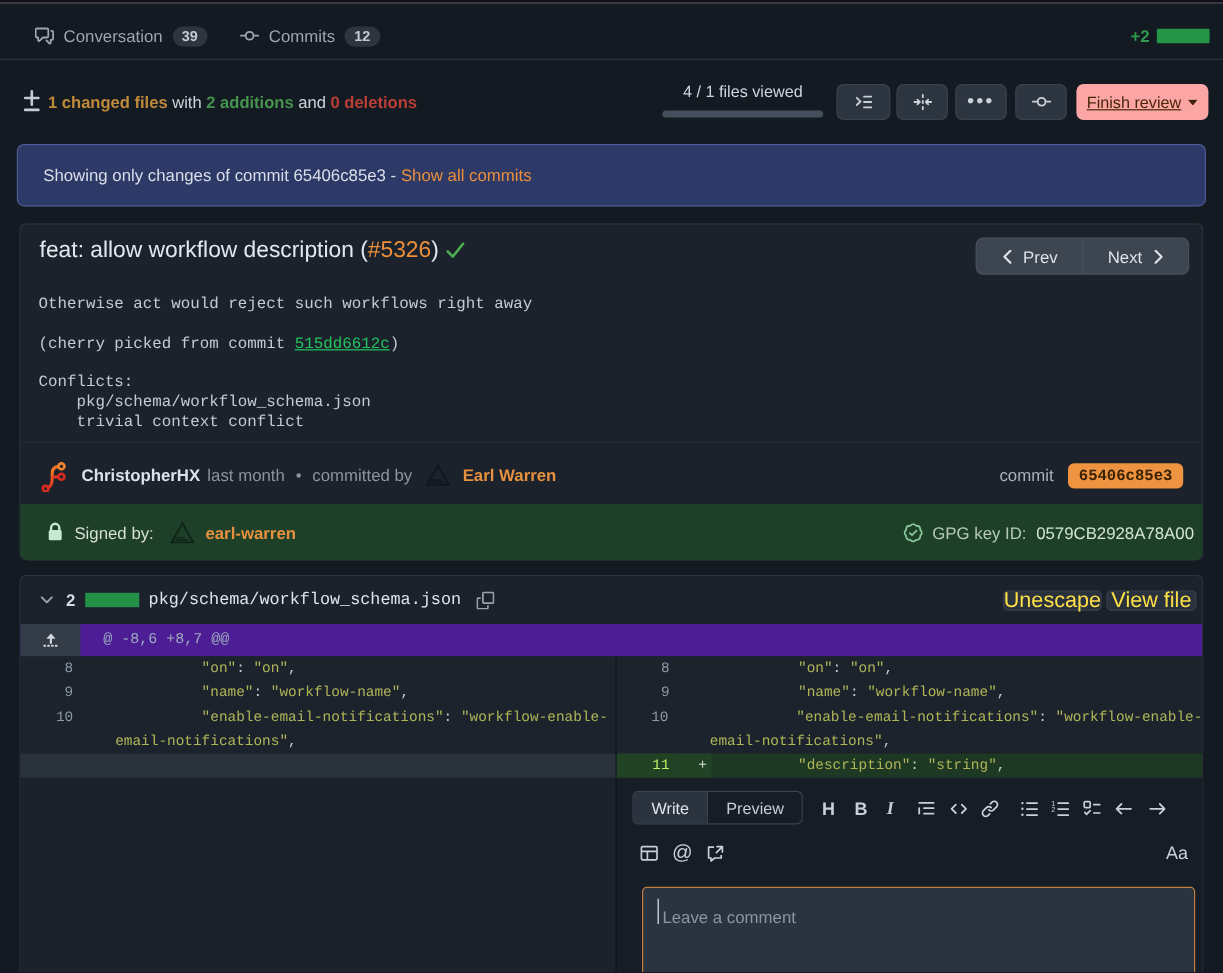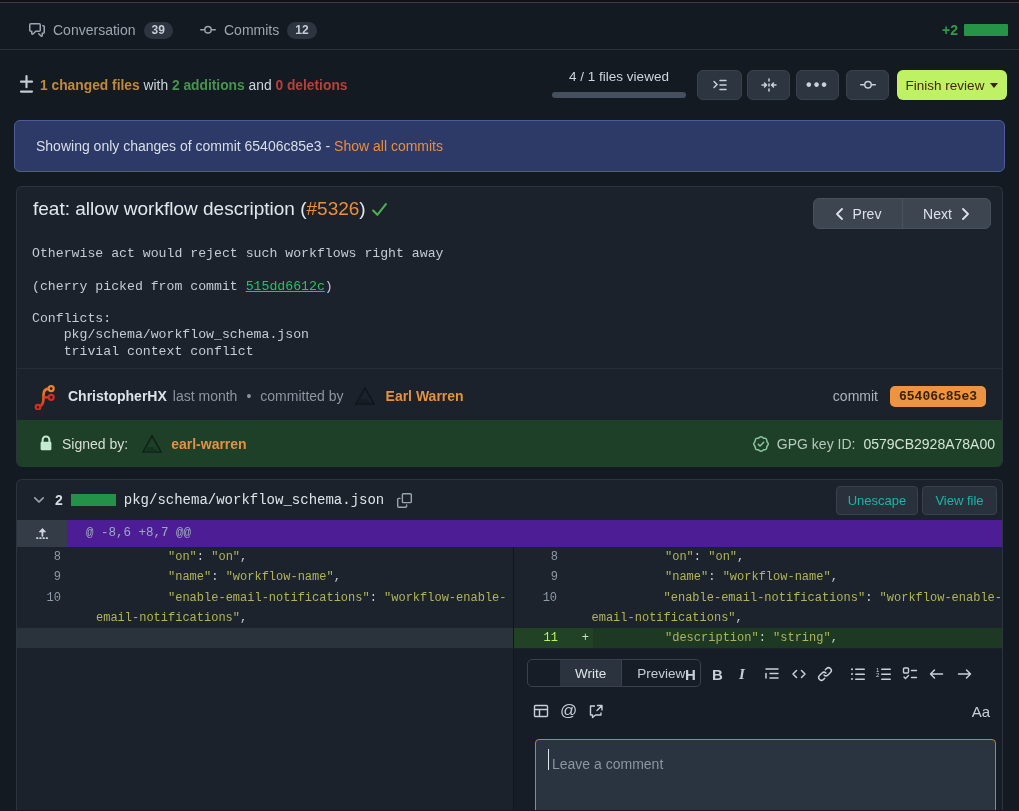--- a/index.html
+++ b/index.html
@@ -23,21 +23,21 @@
 
 #row2 { left:0; top:50px; width:1019px; height:66px; }
 #row2 .lefttext { position:absolute; left:40px; top:28px; font-size:13.8px; color:#cdd5dd; }
 .org { color:#ec8e3a; }
 #row2 .org { color:#c08a3c; }
 .grn { color:#47934f; }
 .red { color:#bb3f37; }
 #fviewed { position:absolute; left:552px; top:19px; width:134px; text-align:center; font-size:13.5px; color:#cdd5dd; }
 #fbar { position:absolute; left:552px; top:42px; width:134px; height:6px; border-radius:3px; background:#46505c; }
 .iconbtn { position:absolute; top:20px; height:30px; background:#2d3540; border:1px solid #3a424d; border-radius:6px; display:flex; align-items:center; justify-content:center; color:#c9d1d9; }
-#finish { position:absolute; left:897px; top:20px; width:110px; height:30px; background:#bef264; border-radius:6px; display:flex; align-items:center; justify-content:center; gap:6px; color:#472806; font-size:13.5px; }
+#finish { position:absolute; left:897px; top:20px; width:110px; height:30px; background:#fca5a5; border-radius:6px; display:flex; align-items:center; justify-content:center; gap:6px; color:#472806; font-size:13.5px;text-decoration:underline; }
 
 
 #banner { left:14px; top:120px; width:991px; height:52px; background:#2d3966; border:1px solid #4d5d99; border-radius:6px; display:flex; align-items:center; padding-left:21px; font-size:14px; color:#d9dfe9; }
 #banner a { color:#ec8e3a; text-decoration:none; }
 
 
 #commitbox { left:16px; top:186px; width:987px; height:281px; background:#1b222b; border:1px solid #2d343d; border-bottom:none; border-radius:6px; }
 #ctitle { position:absolute; left:16px; top:11px; font-size:19px; color:#e2e8ee; }
 #ctitle .org { color:#ec8e3a; }
 #prevnext { position:absolute; right:11px; top:11px; height:31px; display:flex; background:#3d4551; border-radius:6px; overflow:hidden; border:1px solid #49515d; }
@@ -51,21 +51,21 @@
 #commitbadge { background:#ee9340; color:#3a2202; font-family:"Liberation Mono",monospace; font-size:13px; padding:3px 9px; border-radius:5px; font-weight:bold; }
 #signed { position:absolute; left:0; top:233px; width:985px; height:47px; background:#1e4029; border-radius:0 0 6px 6px; display:flex; align-items:center; padding:0 7px 0 16px; font-size:14px; color:#d8dfd6; gap:8px; }
 #signed .earl { color:#e59140; font-weight:bold; }
 #signed .gpg { color:#b7c9bb; }
 #signed .keyid { color:#d3e4d4; }
 
 
 #diffbox { left:16px; top:479px; width:987px; height:331px; background:#1b222b; border:1px solid #2d343d; border-bottom:none; border-radius:6px 6px 0 0; overflow:hidden; }
 #fheader { position:absolute; left:0; top:0; width:100%; height:40px; display:flex; align-items:center; }
 #fheader .fname { font-family:"Liberation Mono",monospace; font-size:14px; color:#dde4ea; }
-.fbtn { height:29px; background:#29313c; border:1px solid #39414d; border-radius:4px; display:flex; align-items:center; justify-content:center; color:#14b8a6; font-size:13px; }
+.fbtn { height:17px; background:#29313c; border:1px solid #39414d; border-radius:4px; display:flex; align-items:center; justify-content:center; color:#fde047; font-size:18px; }
 #hunk { position:absolute; left:0; top:40px; width:100%; height:27px; background:#4c1d95; display:flex; }
 #hunkgut { width:50px; height:100%; background:#343c47; display:flex; align-items:center; justify-content:center; }
 #hunktext { font-family:"Liberation Mono",monospace; font-size:12.5px; color:#9dabbe; line-height:27px; padding-left:19px; }
 .dcol { position:absolute; width:496px; top:67px; }
 #dleft { left:0; }
 #dright { left:496px; border-left:1px solid #11161d; width:489px; }
 .crow { display:flex; height:20.3px; font-family:"Liberation Mono",monospace; font-size:12px; line-height:20.3px; background:#1c232c; }
 .crow .num { width:48px; text-align:right; padding-right:4px; color:#8e9aa7; }
 .crow .mark { width:31px; text-align:right; padding-right:4px; }
 .crow .code { flex:1; white-space:pre; color:#c8ced6; }
@@ -73,21 +73,21 @@
 .str { color:#b0b558; }
 .crow.empty { background:#2a323c; }
 .crow.add { background:#1d3823; }
 .crow.add .num { background:#224226; color:#bef264; }
 .crow.add .mark { background:#224226; color:#cde0c8; }
 
 
 #commentrow { position:absolute; left:0; top:169px; width:100%; height:162px; display:flex; }
 #commentleft { width:496px; background:#1b222b; }
 #commentright { flex:1; background:#161d26; border-left:1px solid #11161d; position:relative; }
-#wptabs { position:absolute; left:13px; top:10px; height:28px; display:flex; border:1px solid #39414d; border-radius:5px; overflow:hidden; font-size:13.5px;padding-left:32px; }
+#wptabs { position:absolute; left:13px; top:10px; height:28px; display:flex; border:1px solid #39414d; border-radius:5px; overflow:hidden; font-size:13.5px; }
 #wptabs .wt { display:flex; align-items:center; justify-content:center; padding:0 15px; color:#c6cdd5; }
 #wptabs .wt.on { background:#2b333e; color:#dfe5eb; border-right:1px solid #39414d; }
 .tbicon { position:absolute; top:11px; height:28px; display:flex; align-items:center; color:#c7cfd7; }
 #texticons { position:absolute; left:19px; top:54px; display:flex; gap:11px; color:#c7cfd7; }
 #aa { position:absolute; right:12px; top:54px; color:#c7cfd7; font-size:15px; }
 #ta { position:absolute; left:21px; top:90px; width:461px; height:80px; background:#2a3340; border:1px solid #c07f3e; border-radius:4px; }
 #ta .ph { position:absolute; left:16px; top:16px; color:#8b96a2; font-size:14px; }
 #ta .caret { position:absolute; left:12px; top:9px; width:1px; height:21px; background:#dfe5ea; }
 </style>
 </head>

